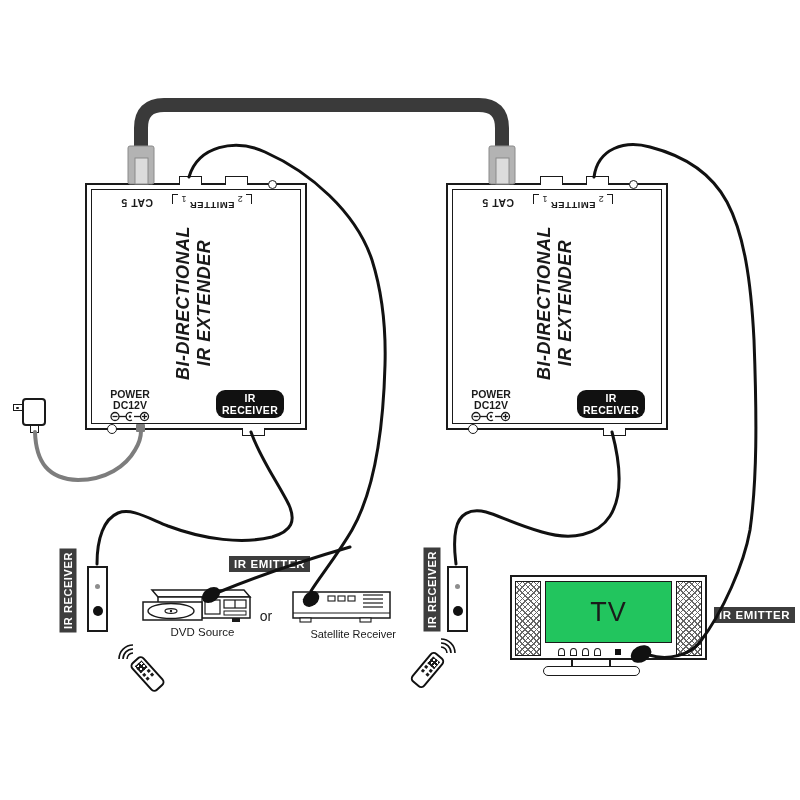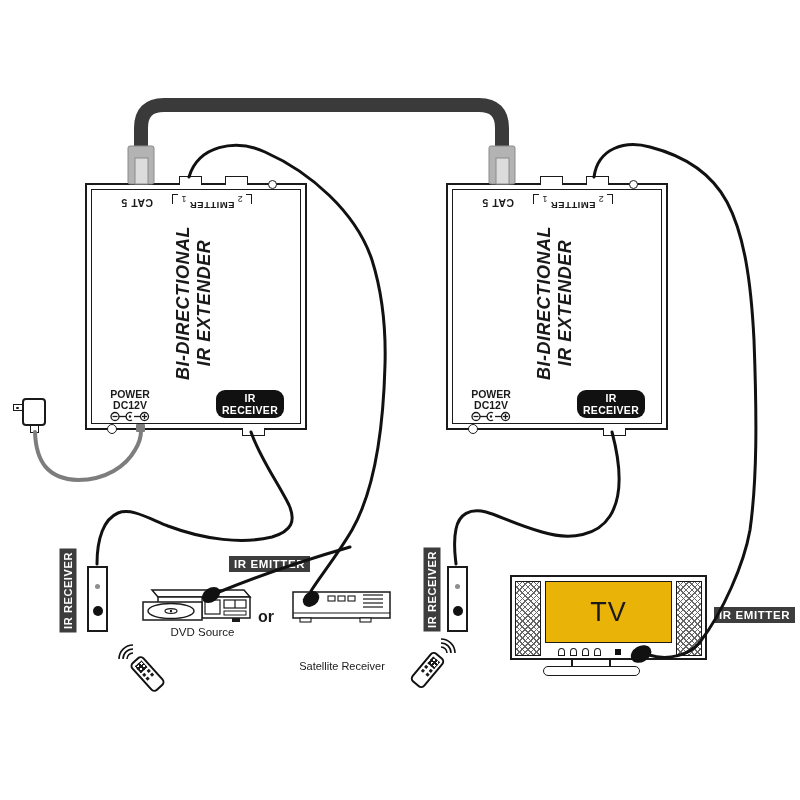--- a/index.html
+++ b/index.html
@@ -65,21 +65,21 @@
        border:1.5px solid #1a1a1a;box-sizing:border-box;z-index:1;}
 
   
   .tvwrap{position:absolute;left:510px;top:575px;width:197px;height:101px;z-index:2;}
   .tvbox{position:absolute;left:0;top:0;width:197px;height:85px;background:#fff;
          border:2px solid #1a1a1a;box-sizing:border-box;}
   .speaker{position:absolute;top:6px;width:24px;height:73px;border:1px solid #1a1a1a;
            background-image:repeating-linear-gradient(45deg,#666 0 1px,transparent 1px 4px),
                             repeating-linear-gradient(-45deg,#666 0 1px,transparent 1px 4px);}
   .speaker.l{left:5px;} .speaker.r{left:166px;}
-  .tvscreen{position:absolute;left:35px;top:6px;width:127px;height:62px;background:#eab308;
+  .tvscreen{position:absolute;left:35px;top:6px;width:127px;height:62px;background:#22c55e;
             border:1.5px solid #1a1a1a;box-sizing:border-box;display:flex;align-items:center;justify-content:center;
             font-size:27px;letter-spacing:1px;}
   .tvbtn{position:absolute;top:73px;width:5px;height:6px;border:1px solid #1a1a1a;border-radius:50% 50% 0 0;background:#fff;}
   .tvsq{position:absolute;top:74px;left:105px;width:6px;height:6px;background:#111;}
   .tvleg{position:absolute;top:85px;width:2px;height:7px;background:#1a1a1a;}
   .tvbase{position:absolute;left:33px;top:91px;width:97px;height:10px;background:#fff;
           border:1.5px solid #1a1a1a;border-radius:6px;box-sizing:border-box;}
 
   
   .remote{position:absolute;width:17px;height:38px;background:#fff;border:2px solid #111;
@@ -208,38 +208,38 @@
     <line x1="95" y1="15" x2="95" y2="23" stroke="#1a1a1a" stroke-width="1.2"></line>
     <rect x="84" y="26" width="22" height="4" fill="#fff" stroke="#1a1a1a" stroke-width="1"></rect>
     <rect x="3" y="17" width="59" height="18" fill="#fff" stroke="#1a1a1a" stroke-width="1.5"></rect>
     <ellipse cx="31" cy="26" rx="23" ry="7.5" fill="#fff" stroke="#1a1a1a" stroke-width="1.4"></ellipse>
     <ellipse cx="31" cy="26" rx="6" ry="2.4" fill="#fff" stroke="#1a1a1a" stroke-width="1.2"></ellipse>
     <circle cx="31" cy="26" r="1.2" fill="#1a1a1a"></circle>
     <rect x="92" y="33" width="8" height="4" fill="#1a1a1a"></rect>
   </svg>
   <div class="cap" style="left:150px;top:626px;width:105px;text-align:center;">DVD Source</div>
 
-  <div class="cap" style="left:255px;top:608px;width:22px;font-size:16px;font-weight:bold;">or</div>
+  <div class="cap" style="left:255px;top:608px;width:22px;font-size:14px;">or</div>
 
   <svg class="abs" style="left:288px;top:588px;z-index:2;" width="108" height="36" viewBox="0 0 108 36">
     <rect x="5" y="4" width="97" height="26" fill="#fff" stroke="#1a1a1a" stroke-width="1.5"></rect>
     <line x1="5" y1="25" x2="102" y2="25" stroke="#1a1a1a" stroke-width="1"></line>
     <rect x="40" y="8" width="7" height="5" fill="#fff" stroke="#1a1a1a" stroke-width="1.1"></rect>
     <rect x="50" y="8" width="7" height="5" fill="#fff" stroke="#1a1a1a" stroke-width="1.1"></rect>
     <rect x="60" y="8" width="7" height="5" fill="#fff" stroke="#1a1a1a" stroke-width="1.1"></rect>
     <g stroke="#1a1a1a" stroke-width="1.2">
       <line x1="75" y1="7" x2="95" y2="7"></line>
         <line x1="75" y1="11" x2="95" y2="11"></line>
       <line x1="75" y1="15" x2="95" y2="15"></line>
         <line x1="75" y1="19" x2="95" y2="19"></line>
     </g>
     <rect x="12" y="30" width="11" height="4" fill="#fff" stroke="#1a1a1a" stroke-width="1.1"></rect>
     <rect x="72" y="30" width="11" height="4" fill="#fff" stroke="#1a1a1a" stroke-width="1.1"></rect>
   </svg>
-  <div class="cap" style="left:288px;top:660px;width:108px;font-size:11px;">Satellite Receiver</div>
+  <div class="cap" style="left:288px;top:628px;width:108px;font-size:11px;text-align:right;">Satellite Receiver</div>
 
   <div class="tvwrap">
     <div class="tvbox"></div>
     <div class="speaker l"></div>
     <div class="speaker r"></div>
     <div class="tvscreen">
       <span>TV</span>
     </div>
     <div class="tvbtn" style="left:48px;"></div>
     <div class="tvbtn" style="left:60px;"></div>

